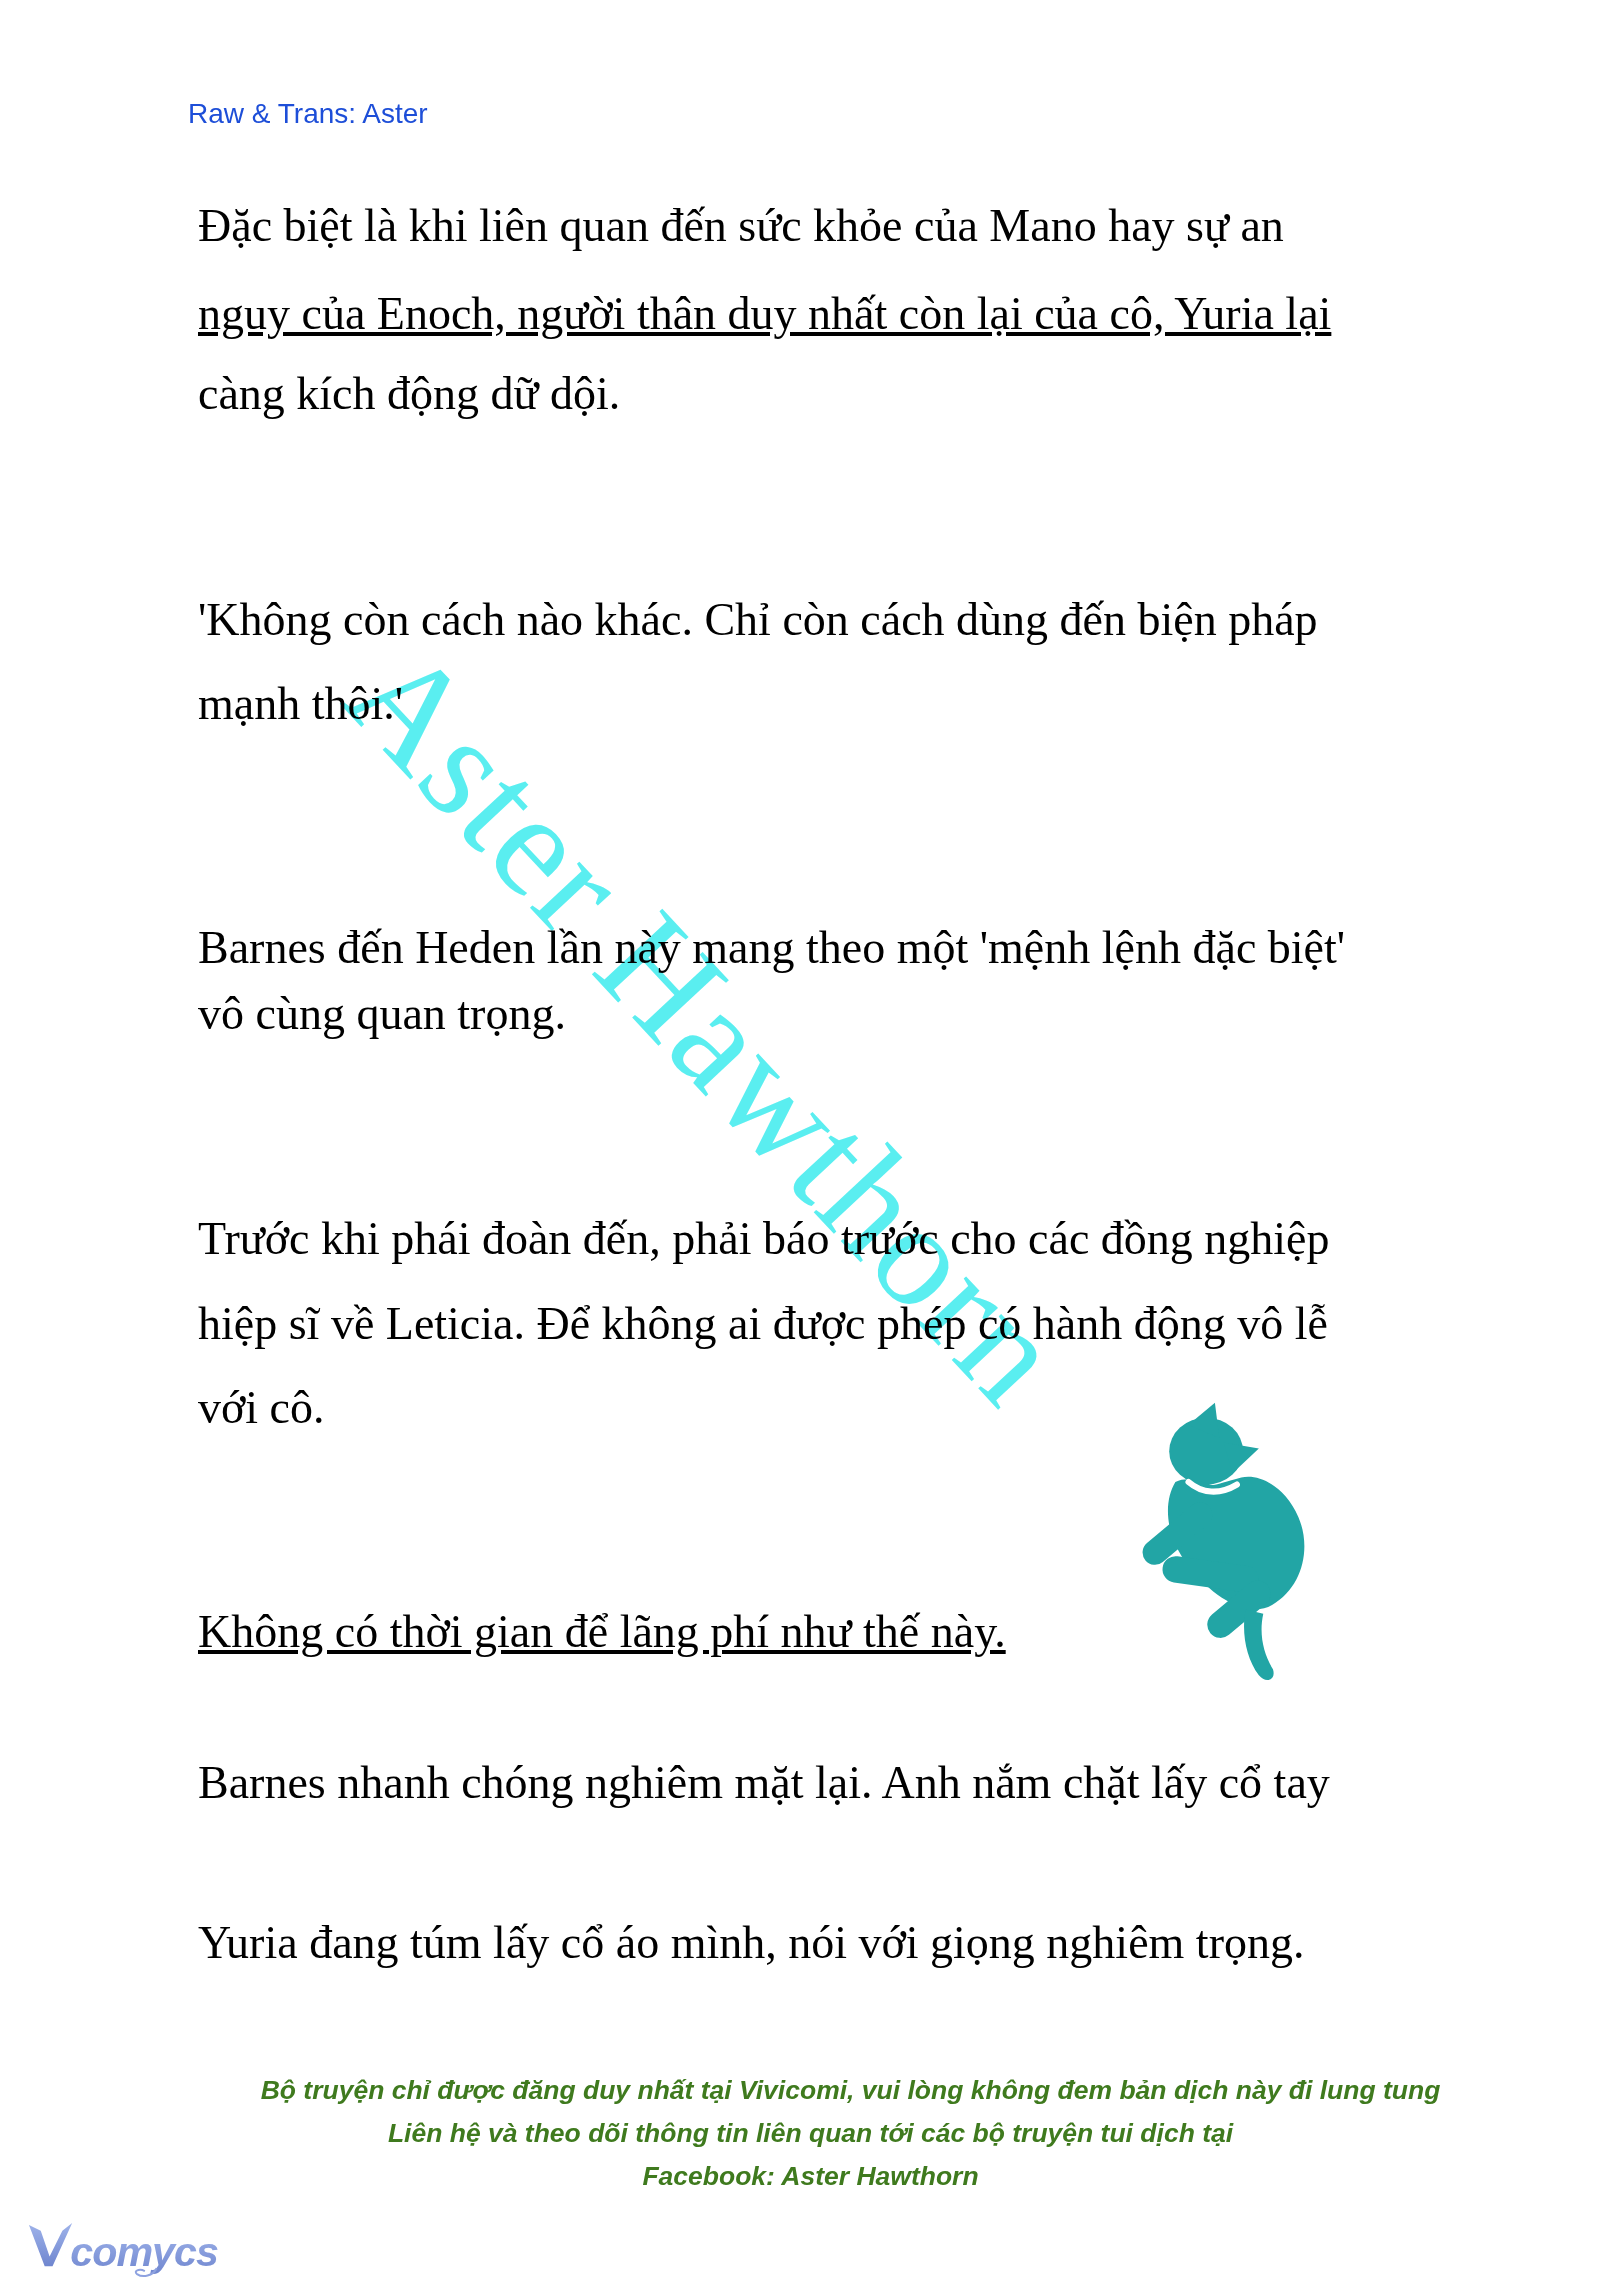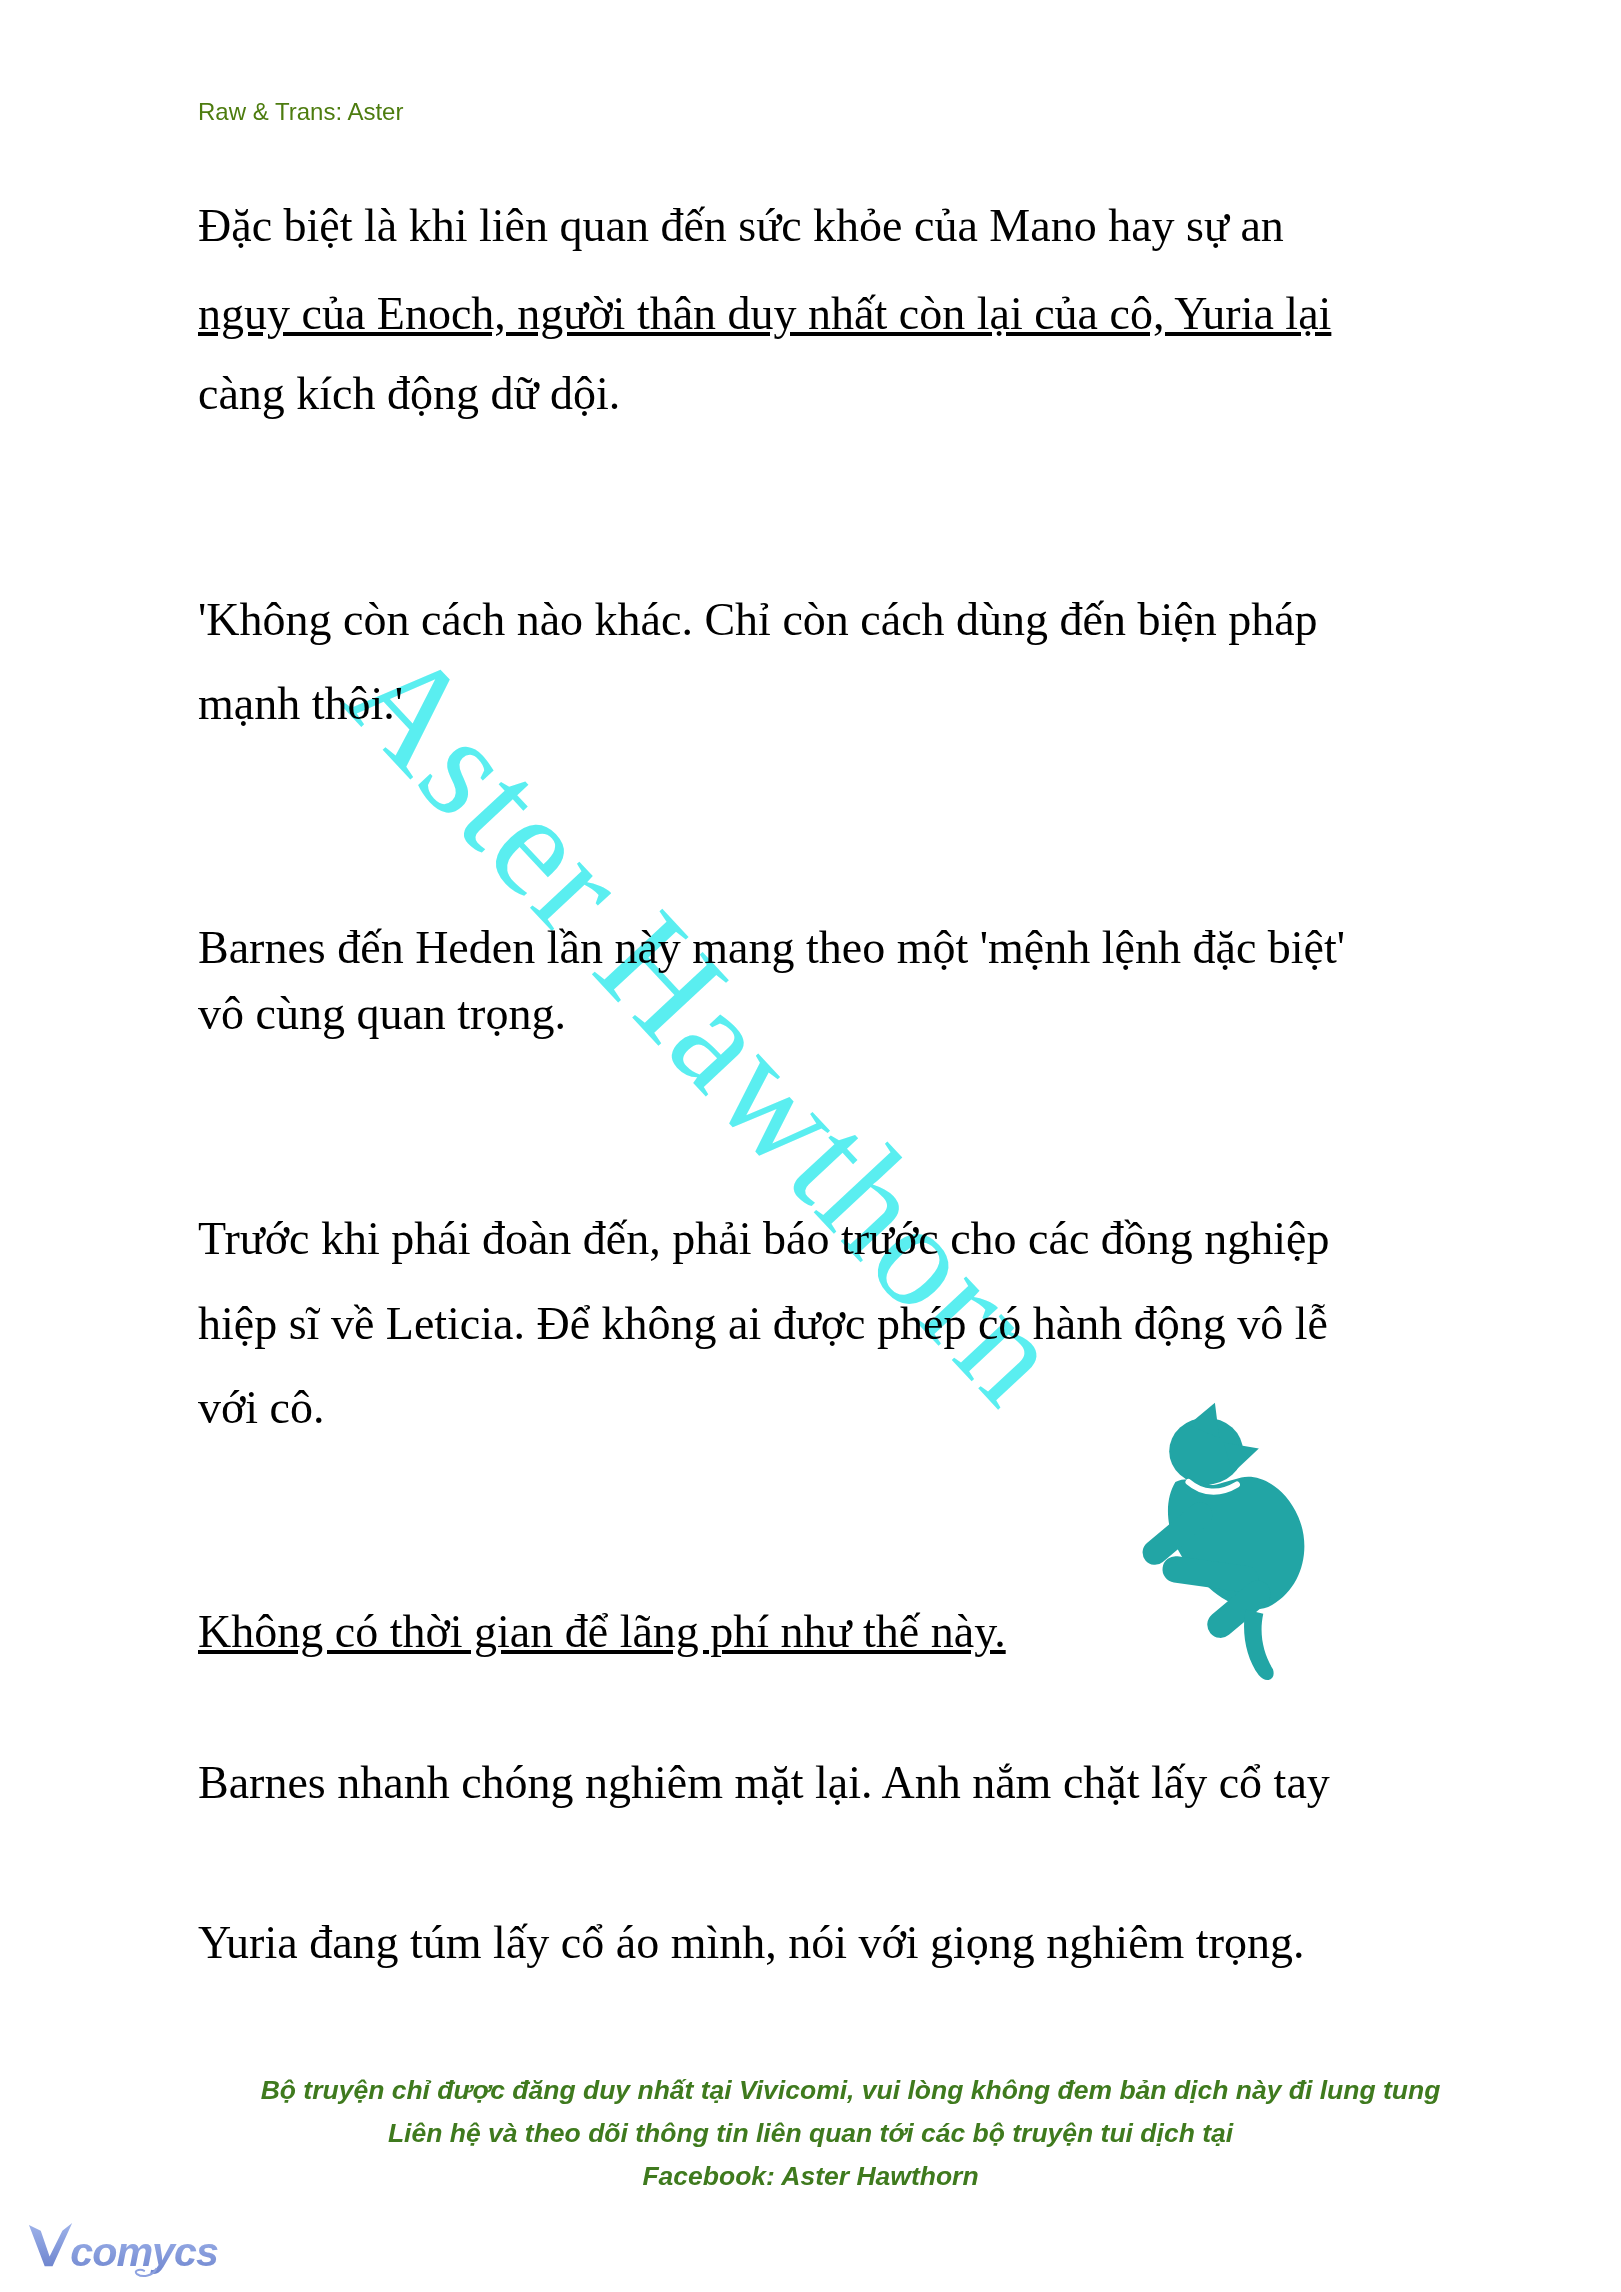--- a/index.html
+++ b/index.html
@@ -14,25 +14,25 @@
       overflow: hidden;
     }
     .page {
       position: absolute;
       left: 0; top: 0;
       width: 1621px; height: 2293px;
       background: #ffffff;
     }
     .header-credit {
       position: absolute;
-      left: 198px;
+      left: 188px;
       top: 98px;
       font-family: "Liberation Sans", sans-serif;
-      font-size: 24px;
-      color: #4d7c0f;
+      font-size: 28px;
+      color: #1d4ed8;
       white-space: nowrap;
     }
     .body-line {
       position: absolute;
       left: 198px;
       font-family: "Liberation Serif", serif;
       font-size: 46px;
       color: #000000;
       white-space: nowrap;
       line-height: 1;

